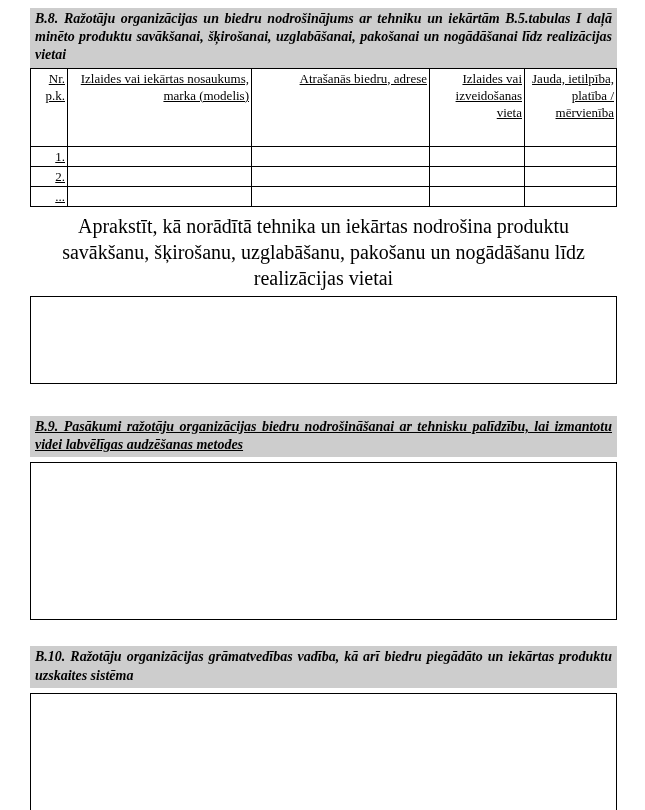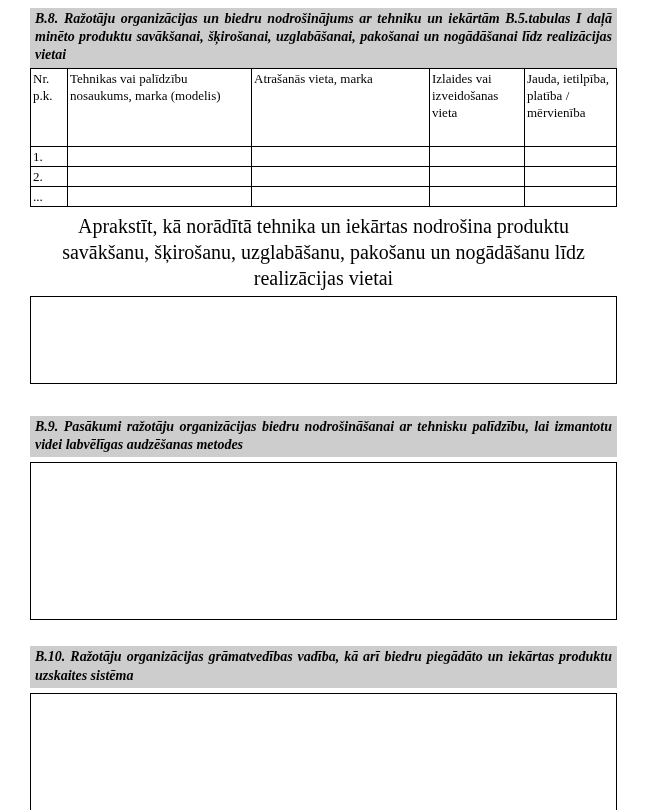--- a/index.html
+++ b/index.html
@@ -29,65 +29,66 @@
     table-layout:fixed;
   }
   table.eq-table th,
   table.eq-table td {
     border:1px solid #000000;
     font-size:13px;
     font-weight:normal;
     line-height:1.32;
     padding:1px 2px;
     vertical-align:top;
-    text-align:left;
+    text-align:right;
     overflow:hidden;
     white-space:normal;
+    text-decoration:underline;
   }
   table.eq-table thead th { height:78px; }
   table.eq-table tbody td { height:17px; }
   .describe-label {
     margin-top:6px;
     font-size:20px;
     line-height:1.3;
     text-align:center;
     padding:0 14px;
   }
   .answer-box {
     border:1px solid #000000;
     background:#ffffff;
     margin-top:5px;
     width:100%;
   }
   .box-b8  { height:88px; }
   .box-b9  { height:158px; }
   .box-b10 { height:164px; }
-  .hdr-b9  { margin-top:32px; }
+  .hdr-b9  { margin-top:32px;text-decoration:underline; }
   .hdr-b10 { margin-top:26px; }
 </style>
 </head>
 <body>
 
 <div class="page">
 
   <div class="section-header">B.8. Ražotāju organizācijas un biedru nodrošinājums ar tehniku un iekārtām B.5.tabulas I daļā minēto produktu savākšanai, šķirošanai, uzglabāšanai, pakošanai un nogādāšanai līdz realizācijas vietai</div>
 
   <table class="eq-table">
     <colgroup>
       <col style="width:37px">
       <col style="width:184px">
       <col style="width:178px">
       <col style="width:95px">
       <col>
     </colgroup>
     <thead>
       <tr>
         <th>Nr. p.k.</th>
-        <th>Tehnikas vai palīdzību nosaukums, marka (modelis)</th>
-        <th>Atrašanās vieta, marka</th>
+        <th>Izlaides vai iekārtas nosaukums, marka (modelis)</th>
+        <th>Atrašanās biedru, adrese</th>
         <th>Izlaides vai izveidošanas vieta</th>
         <th>Jauda, ietilpība, platība / mērvienība</th>
       </tr>
     </thead>
     <tbody>
       <tr>
         <td>1.</td>
         <td></td>
         <td></td>
         <td></td>

